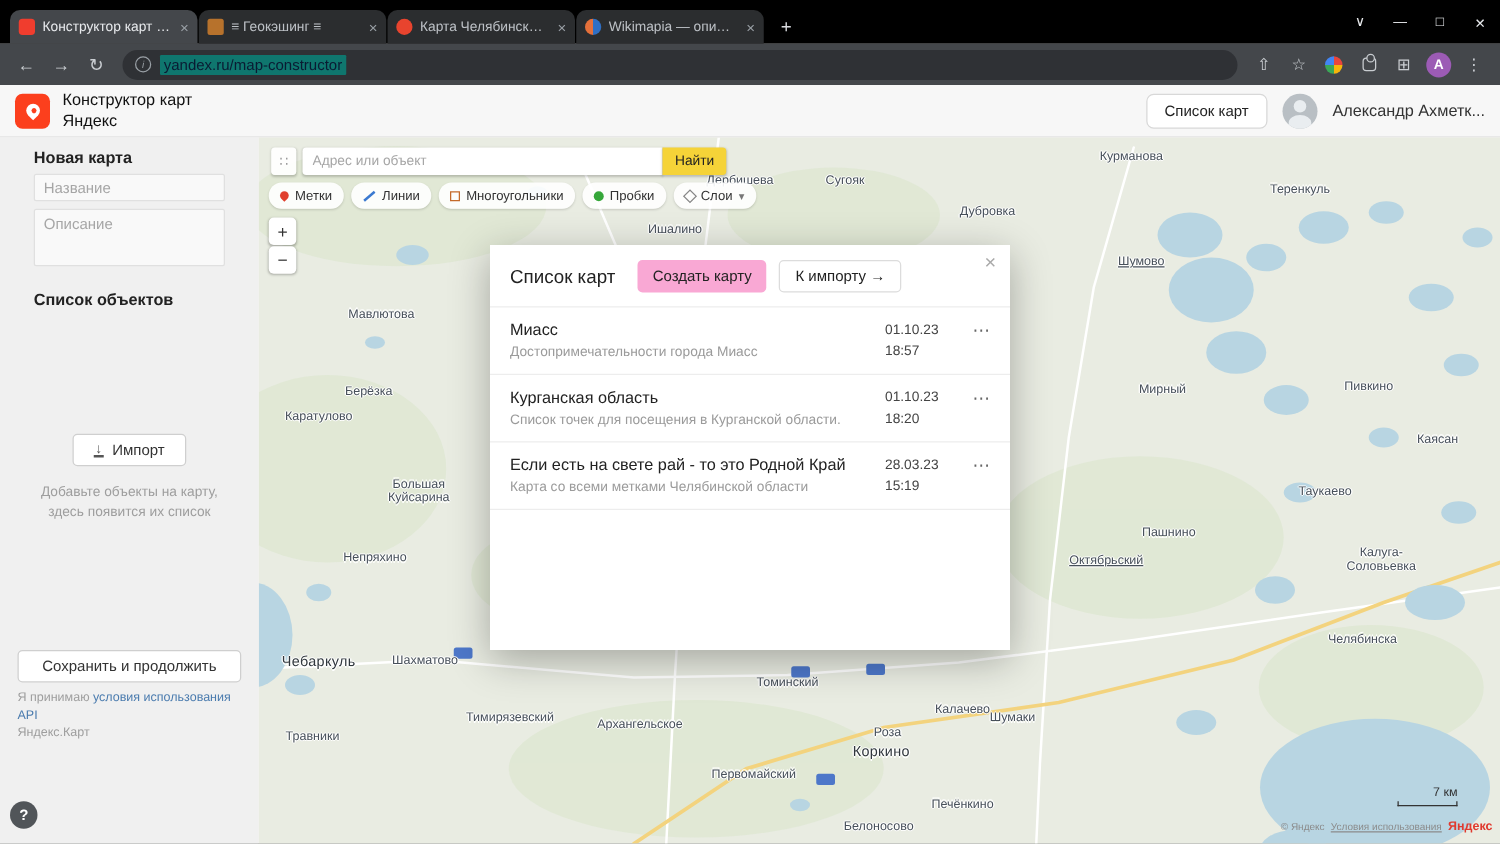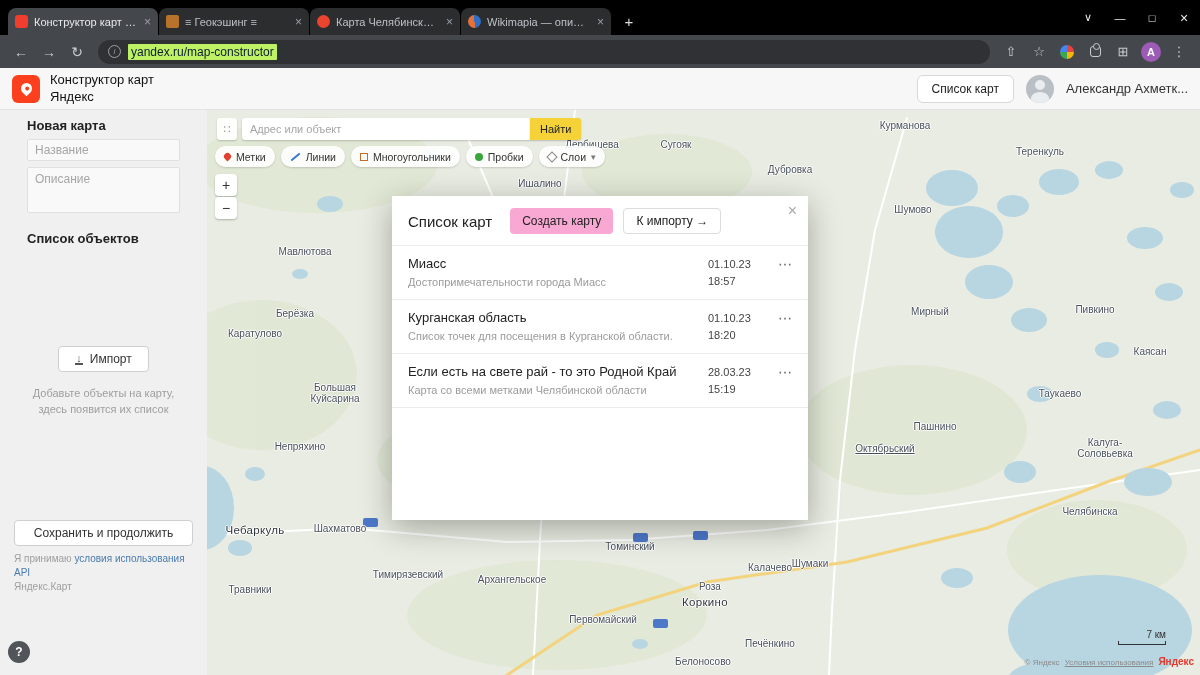--- a/index.html
+++ b/index.html
@@ -19,21 +19,21 @@
   .fav3 { background:#e8442e; border-radius:50%; }
   .fav4 { border-radius:50%; background:conic-gradient(#2f6fc4 0 50%, #e5703a 50% 100%); }
   .newtab { width:26px; height:26px; color:#dadce0; font-size:15px; display:flex; align-items:center; justify-content:center; margin:0 4px 1px; }
   .win-controls { margin-left:auto; display:flex; align-items:center; height:35px; color:#e8eaed; }
   .win-controls span { width:32px; height:35px; display:flex; align-items:center; justify-content:center; font-size:11px; }
 
   .toolbar { height:33px; background:#44474b; display:flex; align-items:center; padding:0 8px; gap:2px; }
   .nav-btn { width:26px; height:26px; display:flex; align-items:center; justify-content:center; color:#c9cdd1; font-size:14px; border-radius:50%; }
   .address-bar { flex:1; height:24px; background:#2f3135; border-radius:12px; display:flex; align-items:center; padding:0 10px; gap:7px; margin:0 6px; }
   .site-info { width:13px; height:13px; border:1px solid #9aa0a6; border-radius:50%; color:#9aa0a6; font-size:8px; display:flex; align-items:center; justify-content:center; font-style:italic; }
-  .url-sel { font-size:12px; background:#bef264; color:#0a1b33; padding:1px 3px; border-radius:1px; }
+  .url-sel { font-size:12px; background:#0f766e; color:#0a1b33; padding:1px 3px; border-radius:1px; }
   .tb-icon { width:26px; height:26px; display:flex; align-items:center; justify-content:center; color:#c9cdd1; font-size:13px; }
   .ext-color { width:14px; height:14px; border-radius:50%; background:conic-gradient(#e8453c 0 25%, #f6b50b 25% 50%, #3aa757 50% 75%, #4285f4 75% 100%); }
   .ext-puzzle { width:11px; height:11px; border:1.5px solid #c9cdd1; border-radius:3px; position:relative; }
   .ext-puzzle::before { content:""; position:absolute; width:5px; height:5px; border-radius:50%; background:#44474b; border:1.5px solid #c9cdd1; top:-4px; left:2px; }
   .tb-avatar { width:20px; height:20px; border-radius:50%; background:#9c5bb5; color:#fff; font-size:11px; font-weight:bold; display:flex; align-items:center; justify-content:center; }
 
   
   .appheader { height:42px; background:#f7f7f7; border-bottom:1px solid #e3e3e3; display:flex; align-items:center; padding:0 12px; gap:10px; }
   .logo { width:28px; height:28px; background:#fc3f1d; border-radius:6px; display:flex; align-items:center; justify-content:center; }
   .logo-pin { width:11px; height:11px; background:#fff; border-radius:50% 50% 50% 0; transform:rotate(-45deg); position:relative; }
@@ -262,21 +262,21 @@
         </g>
       </svg>
 
       <div id="map-labels">
           <span class="map-label" style="left: 698px; top: 10px;">Курманова</span>
           <span class="map-label" style="left: 385px; top: 29px;">Дербишева</span>
           <span class="map-label" style="left: 469px; top: 29px;">Сугояк</span>
           <span class="map-label" style="left: 833px; top: 36px;">Теренкуль</span>
           <span class="map-label" style="left: 583px; top: 54px;">Дубровка</span>
           <span class="map-label" style="left: 333px; top: 68px;">Ишалино</span>
-          <span class="map-label" style="left: 706px; top: 94px;">Шумово</span>
+          <span class="map-label" style="left: 706px; top: 94px; text-decoration: underline;">Шумово</span>
           <span class="map-label" style="left: 98px; top: 136px;">Мавлютова</span>
           <span class="map-label" style="left: 88px; top: 198px;">Берёзка</span>
           <span class="map-label" style="left: 48px; top: 218px;">Каратулово</span>
           <span class="map-label" style="left: 723px; top: 196px;">Мирный</span>
           <span class="map-label" style="left: 888px; top: 194px;">Пивкино</span>
           <span class="map-label" style="left: 943px; top: 236px;">Каясан</span>
           <span class="map-label" style="left: 128px; top: 272px;">Большая
 Куйсарина</span>
           <span class="map-label" style="left: 853px; top: 278px;">Таукаево</span>
           <span class="map-label" style="left: 93px; top: 331px;">Непряхино</span>
@@ -284,21 +284,21 @@
           <span class="map-label" style="left: 678px; top: 333px; text-decoration: underline;">Октябрьский</span>
           <span class="map-label" style="left: 898px; top: 327px;">Калуга-
 Соловьевка</span>
           <span class="map-label" style="left: 883px; top: 396px;">Челябинска</span>
           <span class="map-label city" style="left: 48px; top: 414px;">Чебаркуль</span>
           <span class="map-label" style="left: 133px; top: 413px;">Шахматово</span>
           <span class="map-label" style="left: 423px; top: 431px;">Томинский</span>
           <span class="map-label" style="left: 201px; top: 459px;">Тимирязевский</span>
           <span class="map-label" style="left: 305px; top: 464px;">Архангельское</span>
           <span class="map-label" style="left: 563px; top: 452px;">Калачево</span>
-          <span class="map-label" style="left: 603px; top: 448px;">Шумаки</span>
+          <span class="map-label" style="left: 603px; top: 459px;">Шумаки</span>
           <span class="map-label" style="left: 503px; top: 471px;">Роза</span>
           <span class="map-label city" style="left: 498px; top: 486px;">Коркино</span>
           <span class="map-label" style="left: 396px; top: 504px;">Первомайский</span>
           <span class="map-label" style="left: 563px; top: 528px;">Печёнкино</span>
           <span class="map-label" style="left: 496px; top: 546px;">Белоносово</span>
           <span class="map-label" style="left: 43px; top: 474px;">Травники</span>
         </div>
 
       <div class="map-search-row">
         <span class="grip-btn">∷</span>

